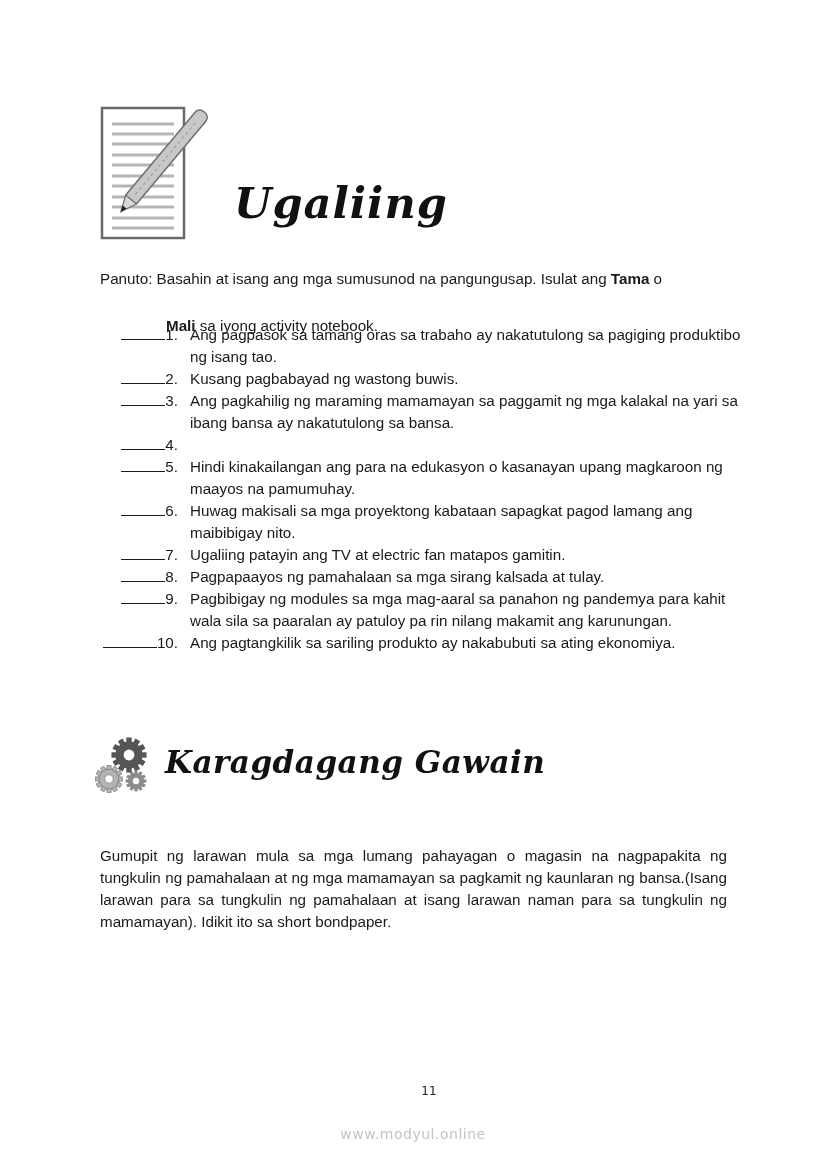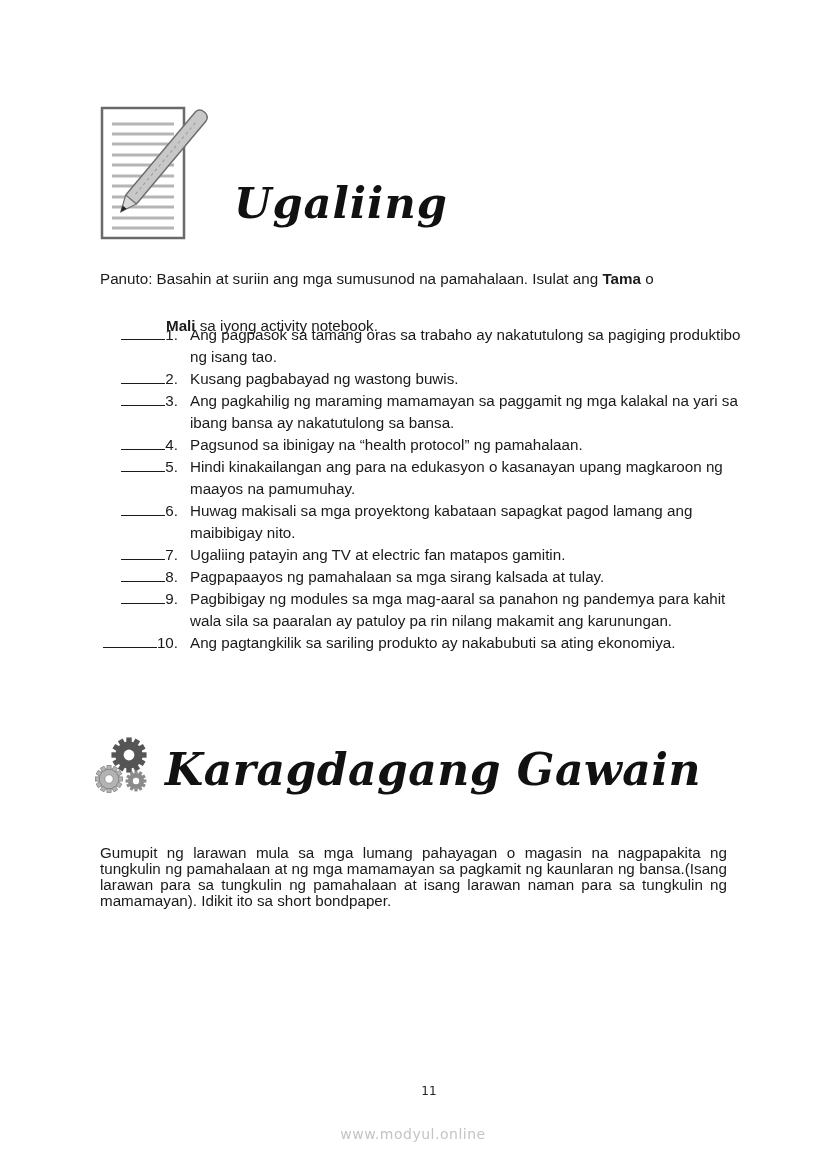--- a/index.html
+++ b/index.html
@@ -20,23 +20,23 @@
   
   #items { left:88px; top:324px; width:660px; font-size:15.2px; line-height:22px; }
   .item { display:flex; }
   .item .num { width:90px; text-align:right; flex:0 0 90px; white-space:pre; }
   .item .blank { display:inline-block; border-bottom:1px solid #1a1a1a; height:15px; margin-right:0; }
   .item .text { padding-left:12px; flex:1; }
 
   
   #gears-icon { left:94px; top:735px; width:58px; height:60px; }
   #title-karagdagang { left:165px; top:744px; font-family:"DejaVu Serif", serif;
-        font-weight:bold; font-style:italic; font-size:44px; color:#111; letter-spacing:0.5px;text-align:center; }
+        font-weight:bold; font-style:italic; font-size:31px; color:#111; letter-spacing:0.5px;text-align:center; }
 
-  #activity { left:100px; top:845px; width:627px; font-size:15.2px; line-height:16px;
+  #activity { left:100px; top:845px; width:627px; font-size:15.2px; line-height:22px;
         text-align:justify; }
 
   #page-number { left:0; width:826px; top:1084px; text-align:center;
         font-family:"DejaVu Sans", sans-serif; font-size:12px; color:#222;padding-left:16px; }
   #watermark { left:0; width:826px; top:1126px; text-align:center;
         font-family:"DejaVu Sans", sans-serif; font-size:14px; color:#c4c4c4; letter-spacing:0.5px; }
 </style>
 </head>
 <body>
 
@@ -61,40 +61,39 @@
       <line x1="60" y1="10" x2="60" y2="106" stroke="#9a9a9a" stroke-width="1" stroke-dasharray="3 3"></line>
       <path d="M53 110 L60 126 L67 110 Z" fill="#d8d8d8" stroke="#6e6e6e" stroke-width="1.2"></path>
       <path d="M57.5 120 L60 126 L62.5 120 Z" fill="#222"></path>
     </g>
   </svg>
 </div>
 
 <div id="title-tayahin" class="abs">Ugaliing</div>
 
 <div id="instructions" class="abs">
-  <div><span>Panuto: Basahin at suriin ang mga sumusunod na pamahalaan. Isulat ang </span><b>Tama</b><span> o</span></div>
+  <div><span>Panuto: Basahin at isang ang mga sumusunod na pangungusap. Isulat ang </span><b>Tama</b><span> o</span></div>
   <div class="line2"><b>Mali</b><span> sa iyong activity notebook.</span></div>
 </div>
 
 <div id="items" class="abs">
   <div class="item">
     <div class="num"><span class="blank" style="width:44px"></span><span>1.</span></div>
     <div class="text">Ang pagpasok sa tamang oras sa trabaho ay nakatutulong sa pagiging produktibo ng isang tao.</div>
   </div>
   <div class="item">
     <div class="num"><span class="blank" style="width:44px"></span><span>2.</span></div>
     <div class="text">Kusang pagbabayad ng wastong buwis.</div>
   </div>
   <div class="item">
     <div class="num"><span class="blank" style="width:44px"></span><span>3.</span></div>
     <div class="text">Ang pagkahilig ng maraming mamamayan sa paggamit ng mga kalakal na yari sa ibang bansa ay nakatutulong sa bansa.</div>
   </div>
   <div class="item">
     <div class="num"><span class="blank" style="width:44px"></span><span>4.</span></div>
-    <div class="text">Pagsunod sa ibinigay na “health protocol” ng pamahalaan.</div>
   </div>
   <div class="item">
     <div class="num"><span class="blank" style="width:44px"></span><span>5.</span></div>
     <div class="text">Hindi kinakailangan ang para na edukasyon o kasanayan upang magkaroon ng maayos na pamumuhay.</div>
   </div>
   <div class="item">
     <div class="num"><span class="blank" style="width:44px"></span><span>6.</span></div>
     <div class="text">Huwag makisali sa mga proyektong kabataan sapagkat pagod lamang ang maibibigay nito.</div>
   </div>
   <div class="item">

